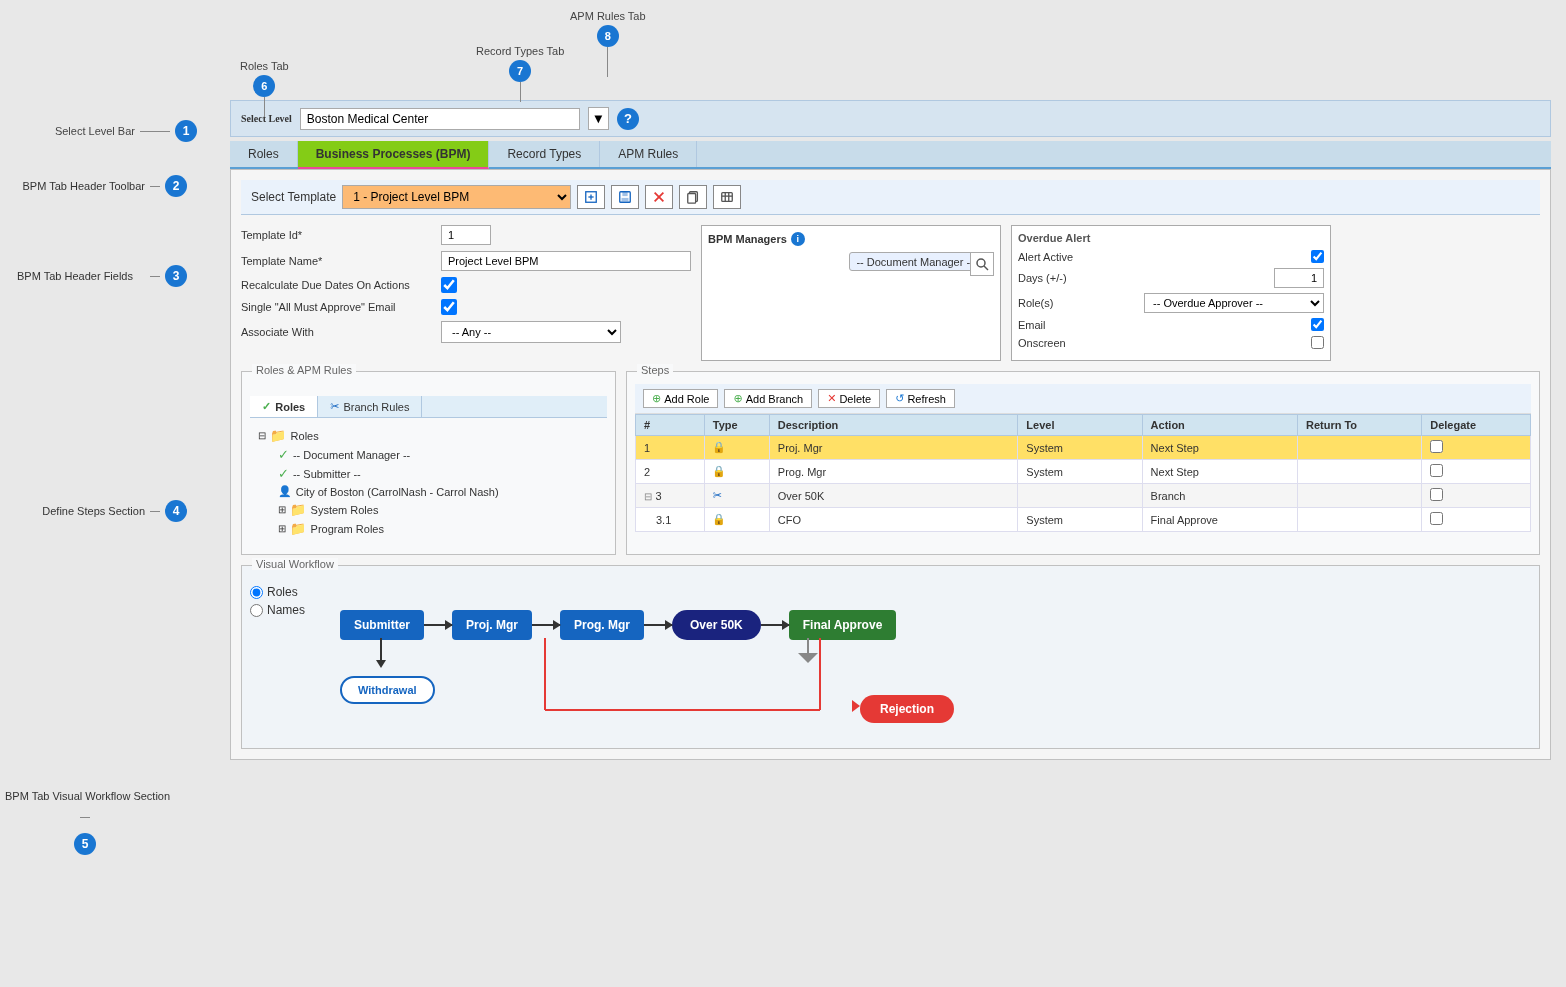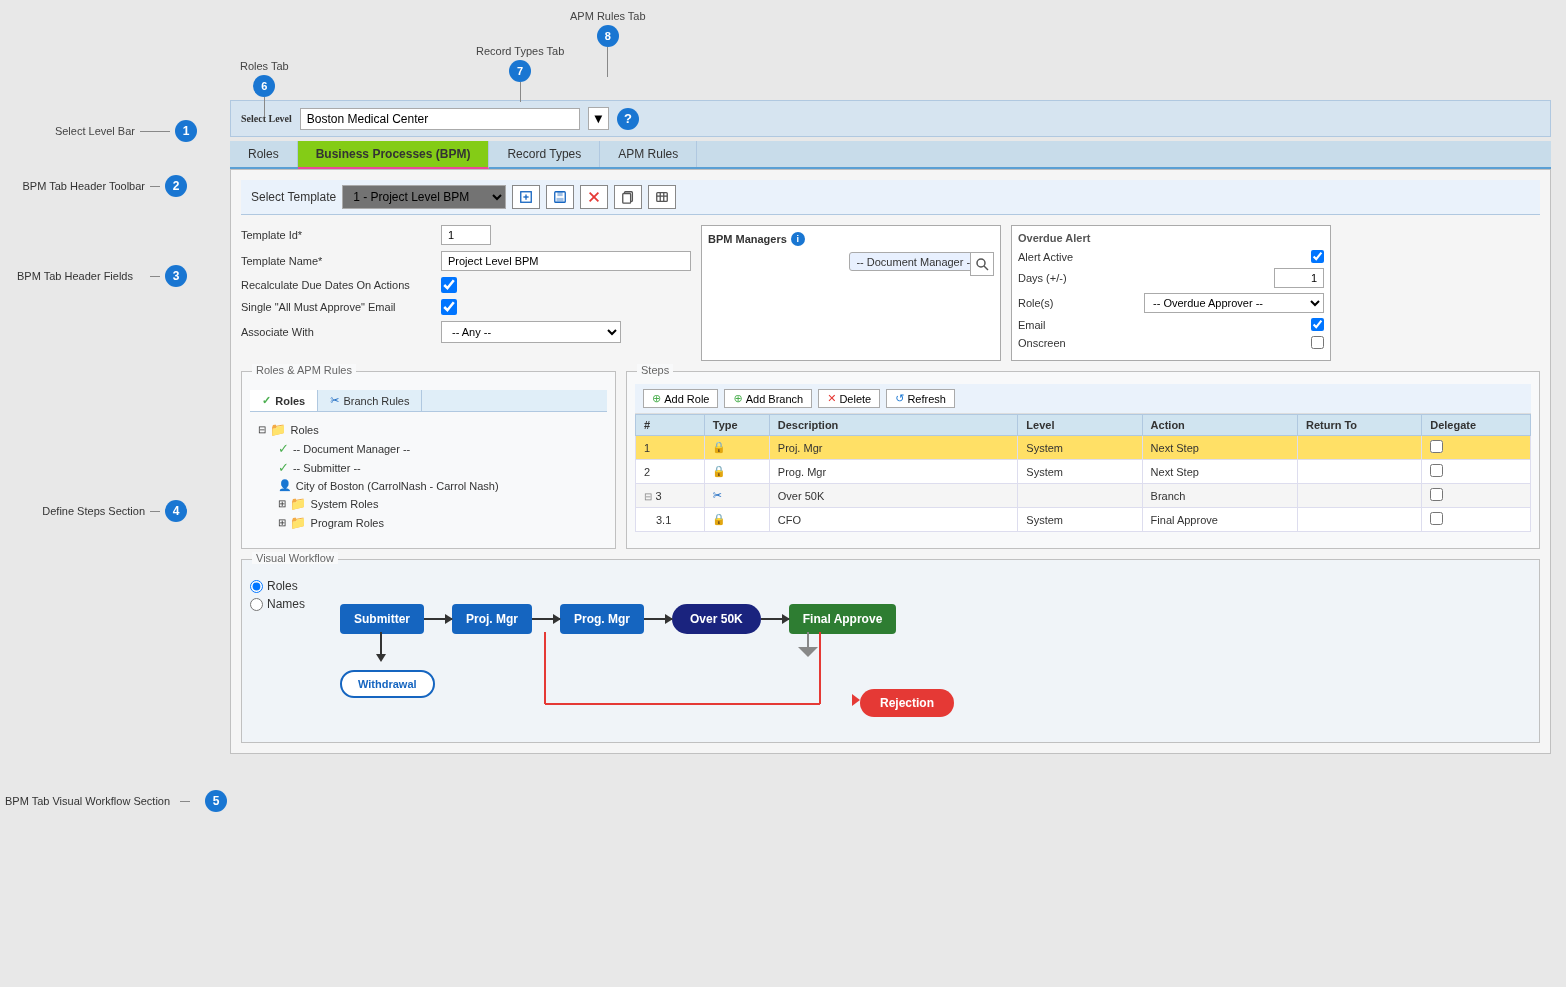--- a/index.html
+++ b/index.html
@@ -15,21 +15,21 @@
     .help-icon { width: 22px; height: 22px; border-radius: 50%; background: #1976d2; color: white; display: flex; align-items: center; justify-content: center; font-size: 13px; font-weight: bold; cursor: pointer; }
 
     
     .tabs-bar { display: flex; background: #c8dcea; border-bottom: 2px solid #5a9fd4; }
     .tab { padding: 6px 18px; cursor: pointer; font-size: 12px; border-right: 1px solid #b0c8e0; }
     .tab.active { background: #84cc16; font-weight: bold; border-bottom: 2px solid #ec4899; margin-bottom: -2px; }
 
     
     .bpm-toolbar { display: flex; align-items: center; gap: 6px; background: #eaf2fb; padding: 5px 10px; border-bottom: 1px solid #b0c8e0; }
     .bpm-toolbar label { font-size: 12px; }
-    .toolbar-select { padding: 3px 6px; border: 1px solid #aaa; font-size: 12px; width: 164px; background: #737373; }
+    .toolbar-select { padding: 3px 6px; border: 1px solid #aaa; font-size: 12px; width: 229px; background: #fdba74; }
     .toolbar-btn { padding: 3px 6px; border: 1px solid #888; background: white; cursor: pointer; display: flex; align-items: center; justify-content: center; width: 28px; height: 24px; }
 
     
     .bpm-content { background: #f5f5f5; padding: 10px; border: 1px solid #c0c0c0; }
 
     
     .header-fields-row { display: flex; gap: 10px; margin-bottom: 10px; }
 
     .fields-section { flex: 0 0 380px; }
     .field-row { display: flex; align-items: center; margin-bottom: 6px; }
@@ -113,21 +113,21 @@
   <div style="position:absolute; left:5px; top:265px; display:flex; align-items:center; gap:5px; white-space:nowrap;">
     <span style="text-align:center; display:inline-block; width:140px; font-size:11px;">BPM Tab Header Fields</span>
     <span style="display:inline-block; width:10px; height:1px; background:#888; vertical-align:middle;"></span>
     <span class="num-badge">3</span>
   </div>
   <div style="position:absolute; left:5px; top:500px; display:flex; align-items:center; gap:5px; white-space:nowrap;">
     <span style="text-align:right; display:inline-block; width:140px; font-size:11px;">Define Steps Section</span>
     <span style="display:inline-block; width:10px; height:1px; background:#888; vertical-align:middle;"></span>
     <span class="num-badge">4</span>
   </div>
-  <div style="position:absolute; left:5px; top:790px; display:flex; align-items:center; gap:15px; white-space:nowrap;">
+  <div style="position:absolute; left:5px; top:790px; display:flex; align-items:center; gap:15px; white-space:nowrap;flex-direction:column;">
     <span style="text-align:right; display:inline-block; width:160px; font-size:11px;">BPM Tab Visual Workflow Section</span>
     <span style="display:inline-block; width:10px; height:1px; background:#888; vertical-align:middle;"></span>
     <span class="num-badge">5</span>
   </div>
 
   <div style="position:absolute; left:240px; top:60px; font-size:11px; color:#444; text-align:center;">
     <div>Roles Tab</div>
     <div style="display:flex; align-items:center; gap:5px; justify-content:center; margin-top:3px;">
       <span class="num-badge" style="width:22px;height:22px;font-size:11px;">6</span>
     </div>
@@ -282,21 +282,21 @@
             <span class="overdue-label">Onscreen</span>
             <span style="flex:1;"></span>
             <input type="checkbox" style="">
           </div>
         </div>
 
       </div>
 
       <div class="middle-row">
 
-        <div class="section-border" style="flex:0 0 375px; padding-top:18px;">
+        <div class="section-border" style="flex:0 0 375px; padding-top:24px;">
           <span class="section-label">Roles &amp; APM Rules</span>
 
           <div class="roles-tabs">
             <div class="roles-tab active">
               <span style="color:#4caf50;">✓</span>
               <span>Roles</span>
             </div>
             <div class="roles-tab">
               <span style="color:#1565c0;">✂</span>
               <span>Branch Rules</span>

